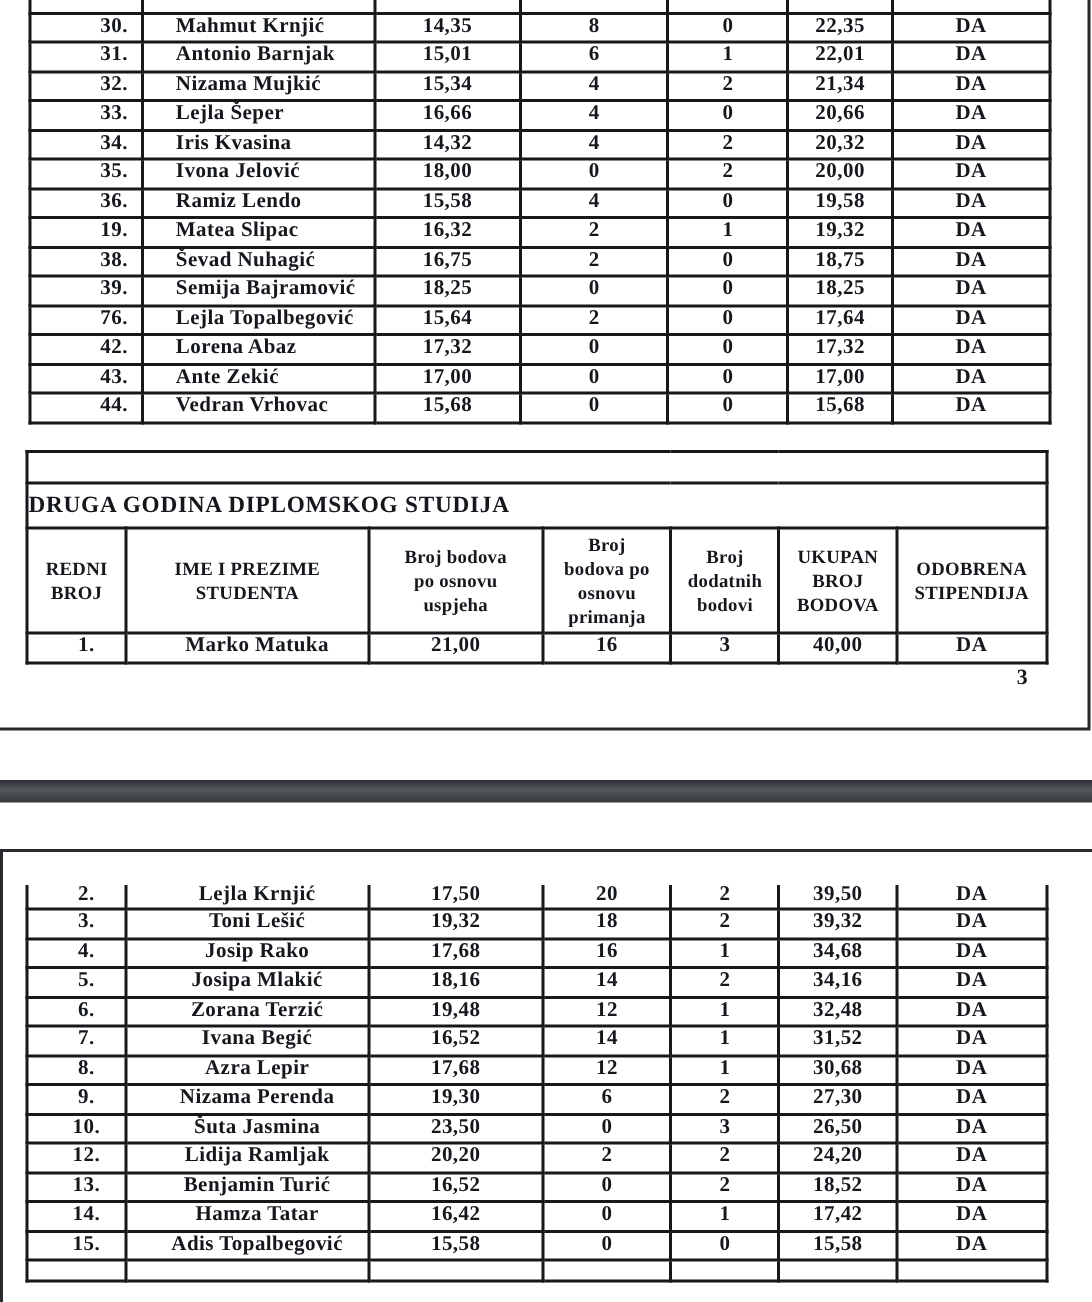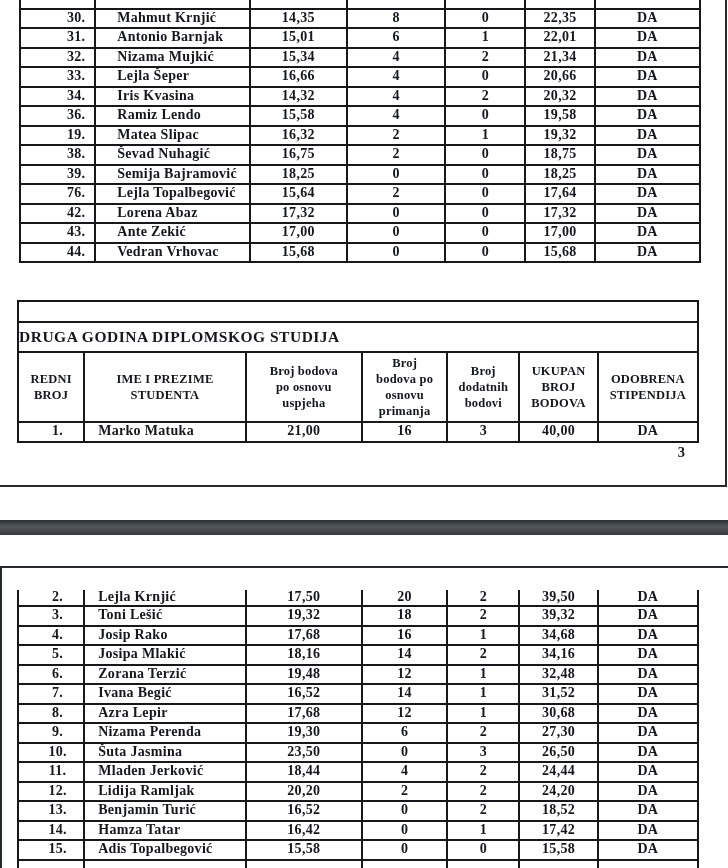--- a/index.html
+++ b/index.html
@@ -17,21 +17,21 @@
     border:2px solid #17181b;height:17.5px;padding:0;margin:0;
     font-size:14px;font-weight:700;letter-spacing:0.3px;
     text-align:center;vertical-align:middle;line-height:1.05;
   }
   #tableA{left:19px;top:-12px;width:682px;}
   #tableB{left:17px;top:300px;width:682px;}
   #tableC{left:17px;top:590px;width:682px;}
   #tableA td.c1{padding-left:37px;}
   #tableA td.c2{text-align:left;padding-left:21px;}
   #tableB td.c1,#tableC td.c1{padding-left:13px;}
-  #tableB td.c2,#tableC td.c2{text-align:left;padding-left:13px;}
+  #tableB td.c2,#tableC td.c2{text-align:center;padding-left:13px;}
   tr.sliver td{height:17.5px;}
   tr.spacer td{height:19px;}
   td.title-cell{height:28px;font-size:15.5px;letter-spacing:0.5px;text-align:left;}
   #tableB th{height:68px;font-size:12.5px;line-height:1.3;letter-spacing:0.2px;white-space:pre-line;}
   #tableC tr.first td{border-top:0;height:15px;}
   #tableC tr.partial td{height:12px;}
   .page-number{position:absolute;left:540px;top:444px;width:145px;text-align:right;
     font-size:14.5px;font-weight:700;color:#14171c;}
 </style>
 </head>
@@ -99,20 +99,29 @@
           <td class="c6">20,66</td>
           <td class="c7">DA</td>
         </tr>
     <tr>
           <td class="c1">34.</td>
           <td class="c2">Iris Kvasina</td>
           <td class="c3">14,32</td>
           <td class="c4">4</td>
           <td class="c5">2</td>
           <td class="c6">20,32</td>
+          <td class="c7">DA</td>
+        </tr>
+    <tr>
+          <td class="c1">35.</td>
+          <td class="c2">Ivona Jelović</td>
+          <td class="c3">18,00</td>
+          <td class="c4">0</td>
+          <td class="c5">2</td>
+          <td class="c6">20,00</td>
           <td class="c7">DA</td>
         </tr>
     <tr>
           <td class="c1">36.</td>
           <td class="c2">Ramiz Lendo</td>
           <td class="c3">15,58</td>
           <td class="c4">4</td>
           <td class="c5">0</td>
           <td class="c6">19,58</td>
           <td class="c7">DA</td>
@@ -321,29 +330,20 @@
     <tr>
           <td class="c1">10.</td>
           <td class="c2">Šuta Jasmina</td>
           <td class="c3">23,50</td>
           <td class="c4">0</td>
           <td class="c5">3</td>
           <td class="c6">26,50</td>
           <td class="c7">DA</td>
         </tr>
     <tr>
-          <td class="c1">11.</td>
-          <td class="c2">Mladen Jerković</td>
-          <td class="c3">18,44</td>
-          <td class="c4">4</td>
-          <td class="c5">2</td>
-          <td class="c6">24,44</td>
-          <td class="c7">DA</td>
-        </tr>
-    <tr>
           <td class="c1">12.</td>
           <td class="c2">Lidija Ramljak</td>
           <td class="c3">20,20</td>
           <td class="c4">2</td>
           <td class="c5">2</td>
           <td class="c6">24,20</td>
           <td class="c7">DA</td>
         </tr>
     <tr>
           <td class="c1">13.</td>

